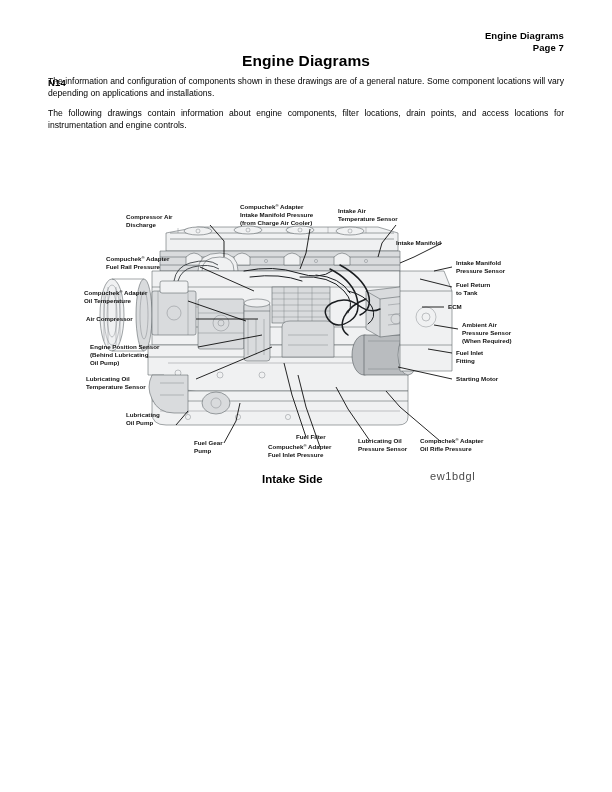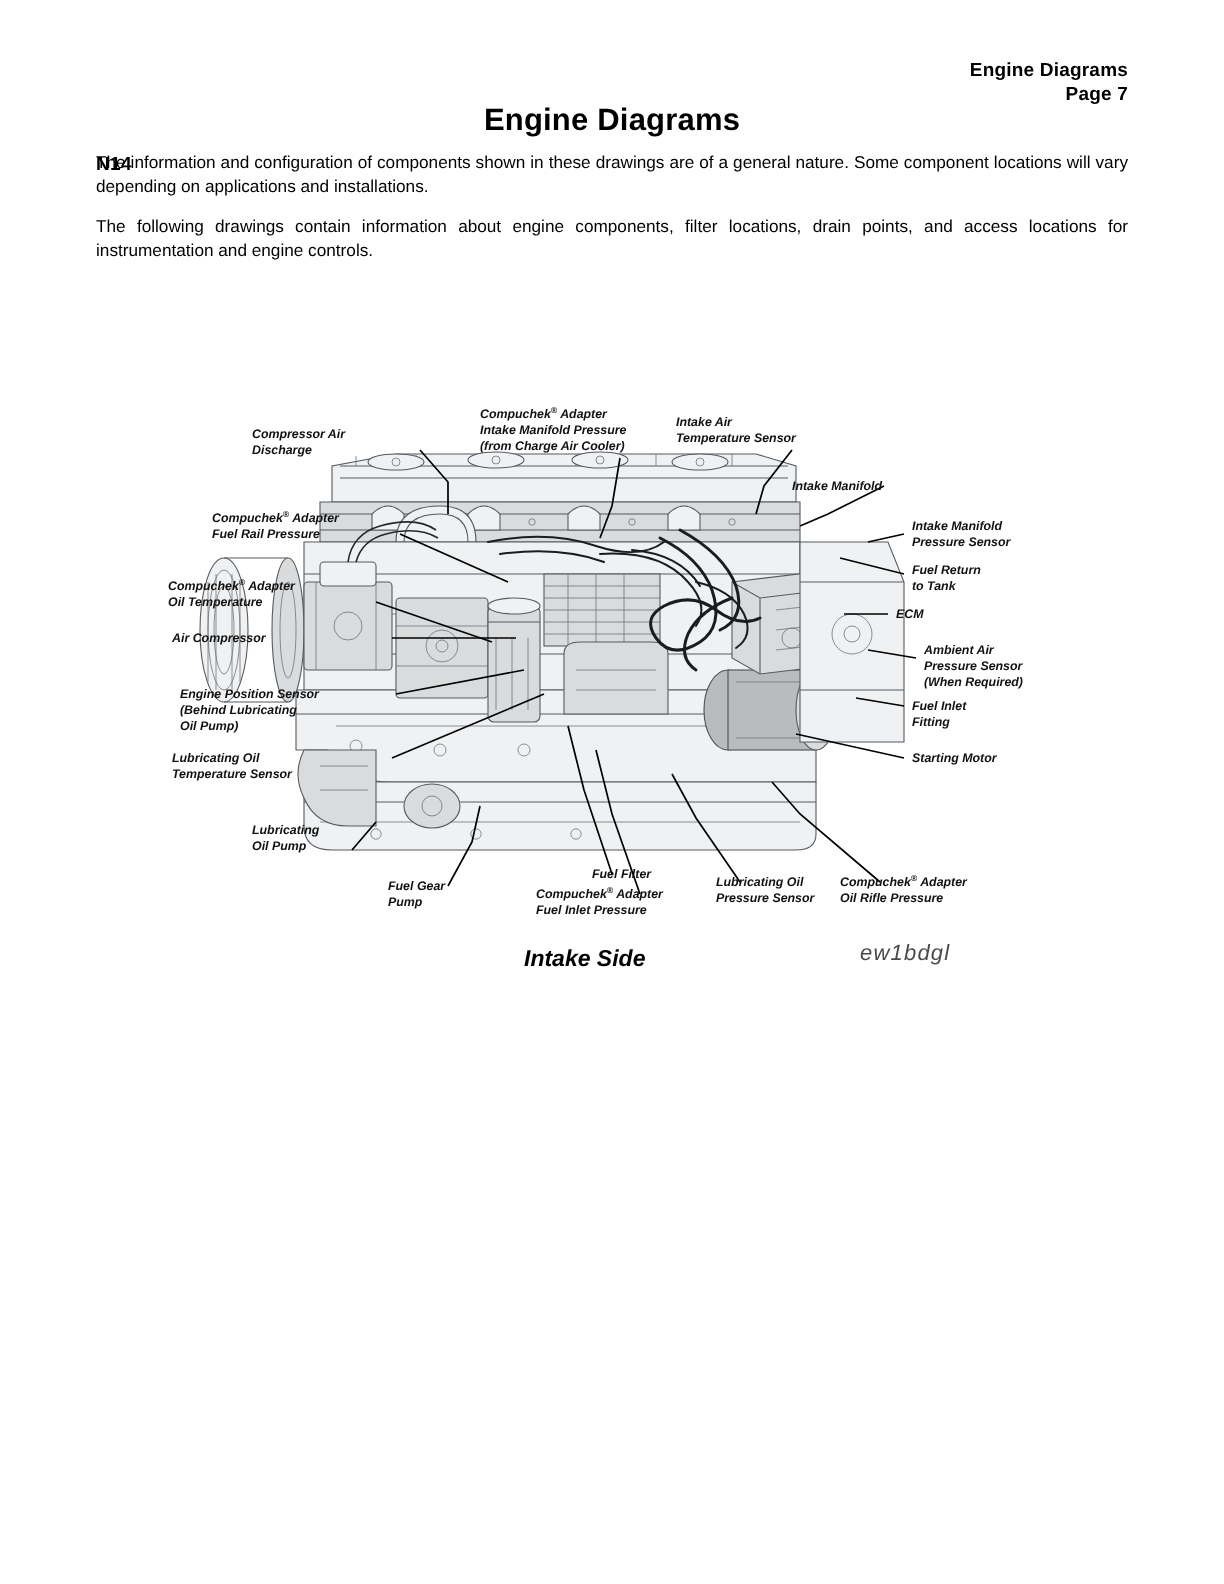--- a/index.html
+++ b/index.html
@@ -72,21 +72,20 @@
   }
   .body-copy p:last-child { margin-bottom: 0; }
 
   
   .figure-block {
     position: absolute;
     left: 48px;
     top: 195px;
     width: 516px;
     height: 310px;
-    font-style: italic;
   }
   .figure-svg { display: block; }
 
   
   .lbl {
     font-family: "Liberation Sans", sans-serif;
     font-size: 6.2px;
     font-weight: bold;
     fill: #111111;
   }

